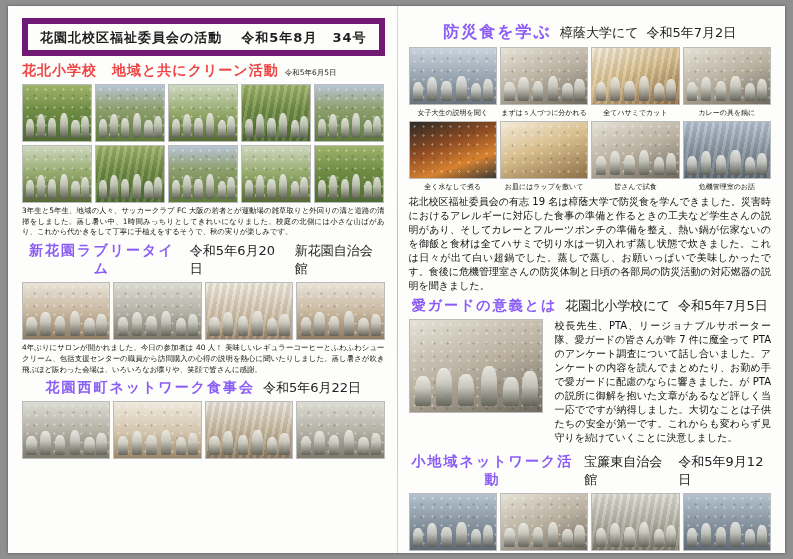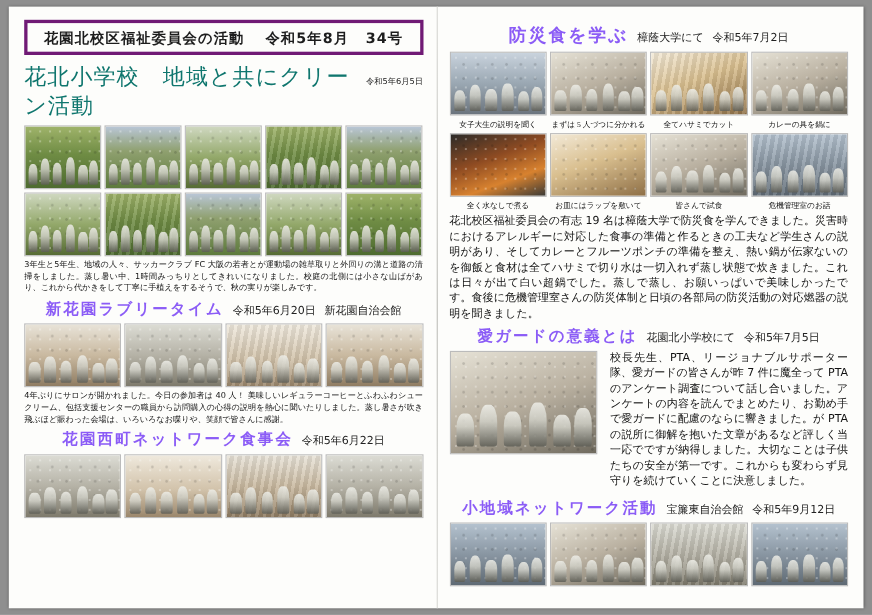--- a/index.html
+++ b/index.html
@@ -17,42 +17,42 @@
   .fold{
     position:absolute;left:50%;top:0;width:1px;height:100%;
     background:linear-gradient(to bottom,#d8d8d4,#bdbdb8,#d8d8d4);
   }
   .col{position:absolute;top:0;width:50%;height:100%;box-sizing:border-box;}
   .col.left{left:0;padding:12px 12px 6px 14px;}
   .col.right{left:50%;padding:12px 14px 6px 12px;}
 
   
   .hdr-box{
-    border:3px solid #701a75;
+    border:6px solid #701a75;
     text-align:center;
     padding:3px 2px 3px;
     margin-bottom:6px;
   }
   .hdr-box .t{
     color:#1d1d1d;font-size:13px;font-weight:bold;letter-spacing:1px;
   }
   .sec-title{
     display:flex;align-items:baseline;gap:6px;margin:2px 0 4px;
   }
   .sec-title .main{
-    font-size:20px;font-weight:normal;color:#0f766e;letter-spacing:1px;
+    font-size:14px;font-weight:bold;color:#ef4444;letter-spacing:1px;
   }
   .sec-title .date{font-size:7.5px;color:#222;white-space:nowrap;}
 
   .red-title{
     text-align:center;font-size:14px;font-weight:bold;color:#8b5cf6;
     letter-spacing:2px;
   }
   .red-title-row{display:flex;align-items:baseline;justify-content:center;gap:8px;margin:2px 0 4px;}
-  .red-title-row .date{font-size:10px;color:#222;font-weight:normal;letter-spacing:0;}
+  .red-title-row .date{font-size:13px;color:#222;font-weight:normal;letter-spacing:0;}
 
   
   .photos{display:flex;gap:3px;margin:3px 0;}
   .photos .ph{flex:1;height:56px;border:1px solid #bbb;overflow:hidden;position:relative;}
   .caps{display:flex;gap:3px;font-size:7px;color:#111;margin-bottom:2px;font-family:Liberation Serif, serif;}
   .caps span{flex:1;text-align:center;}
 
   .body-text{
     font-size:7.4px;line-height:1.45;color:#111;text-align:justify;
     margin:3px 0 4px;

